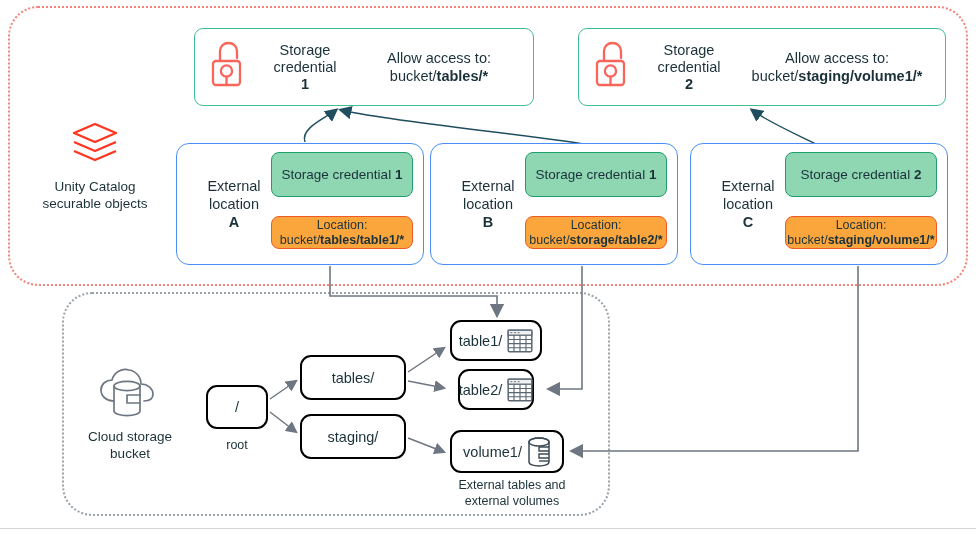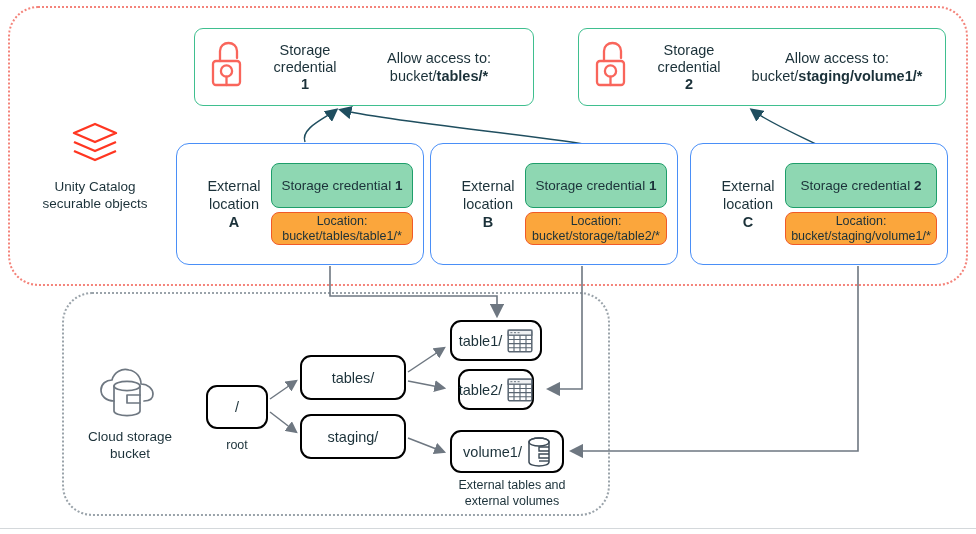--- a/index.html
+++ b/index.html
@@ -101,23 +101,22 @@
     text-align: center;
     font-size: 14.5px;
     line-height: 18px;
     color: #1B3139;
   }
   .extloc-name b { font-weight: bold; }
   .extloc-stack {
     flex: 1 1 auto;
     display: flex;
     flex-direction: column;
-    gap: 4px;
+    gap: 19px;
     height: 100%;
-    justify-content: center;
   }
   .chip-green {
     background: #8ED7B2;
     border: 1.6px solid #1E9E6A;
     border-radius: 8px;
     height: 45px;
     display: flex;
     align-items: center;
     justify-content: center;
     font-size: 13.5px;
@@ -131,21 +130,21 @@
     height: 33px;
     display: flex;
     flex-direction: column;
     align-items: center;
     justify-content: center;
     font-size: 12.5px;
     line-height: 15px;
     color: #1B3139;
     text-align: center;
   }
-  .chip-orange b { font-weight: normal; }
+  .chip-orange b { font-weight: bold; }
 
   
   .node {
     position: absolute;
     background: #ffffff;
     border: 2px solid #000000;
     border-radius: 11px;
     display: flex;
     align-items: center;
     justify-content: center;

